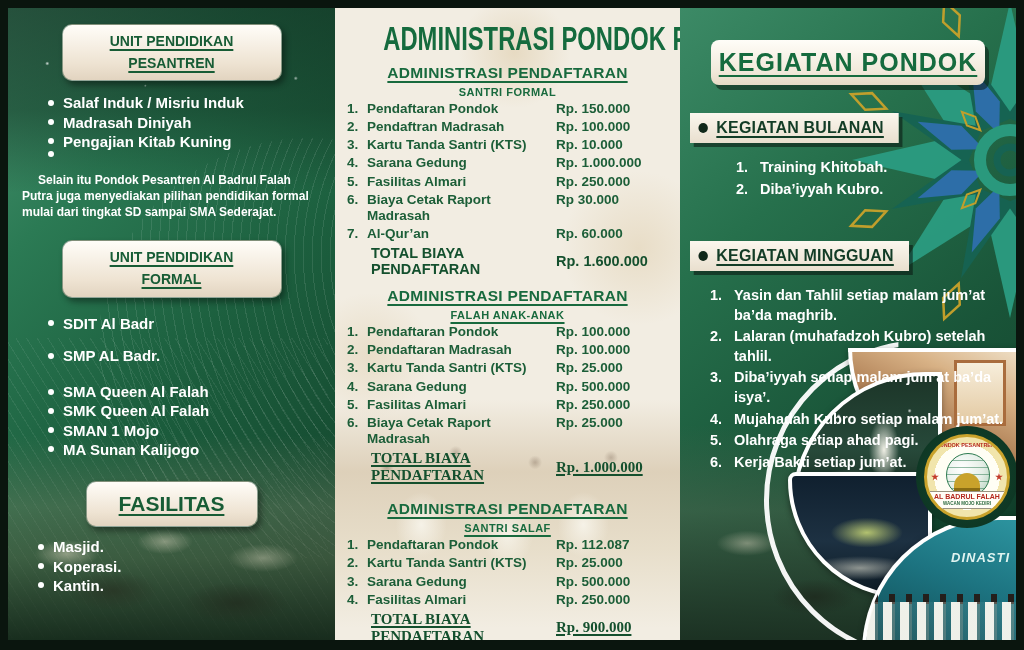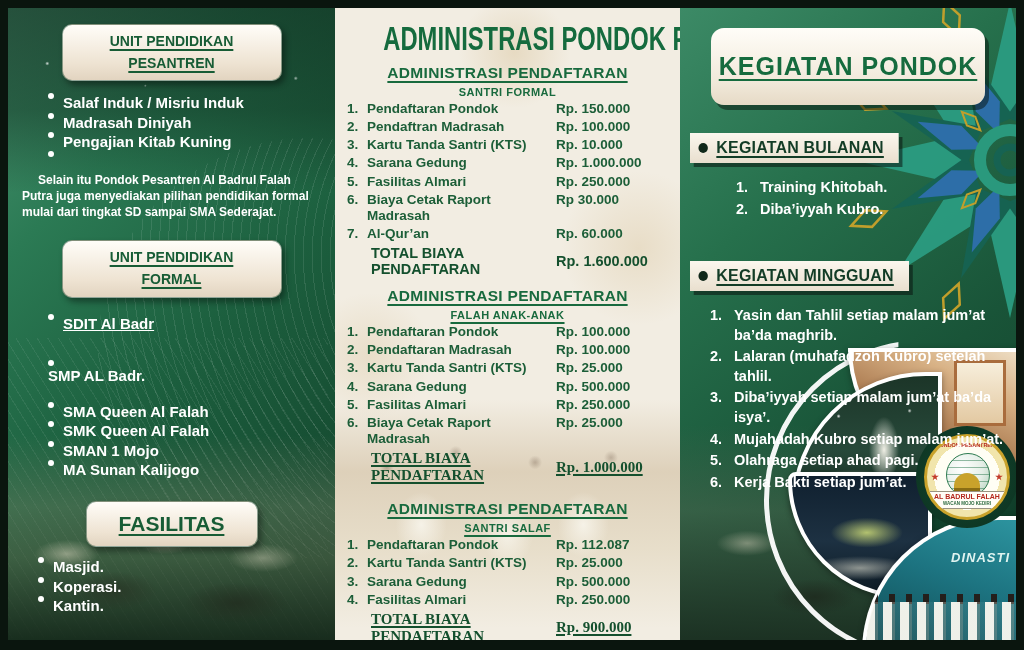--- a/index.html
+++ b/index.html
@@ -56,24 +56,24 @@
       linear-gradient(180deg,rgba(17,58,38,0) 0%,rgba(86,104,82,.45) 40%,rgba(28,48,34,.95) 100%);}
 
   
   .tagbox{position:relative;z-index:2;margin:16px auto 0;width:198px;padding:6px 10px;text-align:center;
     background:linear-gradient(180deg,#fffdf8 0%,#eee3d2 70%,#e2d4c0 100%);
     border:1px solid rgba(10,60,35,.45);border-radius:10px;box-shadow:3px 4px 6px rgba(0,0,0,.4);
     color:#175c35;font-weight:bold;font-size:14px;}
   .tagbox .ln{display:block;line-height:1.55;text-decoration:underline;text-decoration-thickness:2px;text-underline-offset:3px;}
   .tagbox-fas{width:150px;font-size:21px;margin-top:14px;text-align:center;}
   .blist{position:relative;z-index:2;margin:12px 0 0 40px;color:#fff;font-weight:bold;font-size:15px;}
-  .bitem{display:flex;align-items:flex-start;line-height:1.28;}
+  .bitem{display:flex;align-items:center;line-height:1.28;}
   .bitem .dot{width:6px;height:6px;border-radius:50%;background:#fff;margin-right:9px;flex:none;}
-  .gap-lg{margin-bottom:27px;text-decoration:underline;}
-  .gap-xl{margin-bottom:17px;flex-direction:column;}
+  .gap-lg{margin-bottom:13px;}
+  .gap-xl{margin-bottom:17px;}
   .para{position:relative;z-index:2;margin:16px 14px 0 14px;color:#fff;font-weight:bold;font-size:12px;line-height:1.32;text-indent:16px;}
 
   
   .mtitle{position:relative;z-index:2;margin-top:12px;text-align:center;color:#156b3e;font-weight:bold;font-size:33px;
     transform:scaleX(.72);white-space:nowrap;}
   .sec{position:relative;z-index:2;padding:0 12px;}
   .h1u{text-align:center;color:#186a3e;font-weight:bold;font-size:15.5px;letter-spacing:.3px;
     text-decoration:underline;text-decoration-thickness:2px;text-underline-offset:3px;line-height:1.2;}
   .h2u{text-align:center;color:#186a3e;font-weight:bold;font-size:11px;letter-spacing:.5px;margin-top:3px;line-height:1.2;}
   .h2u.u{text-decoration:underline;text-decoration-thickness:2px;text-underline-offset:3px;}
@@ -82,23 +82,23 @@
   .frow .lbl{flex:1;}
   .frow .prc{width:112px;flex:none;}
   .trow{display:flex;color:#14502e;font-weight:bold;font-size:14.5px;margin-top:3px;align-items:center;}
   .trow .tlbl{margin-left:24px;flex:1;}
   .trow .tprc{width:112px;flex:none;}
   .trow-serif{font-family:"Liberation Serif",serif;font-size:15px;}
   .trow-serif .tlbl,.trow-serif .tprc{text-decoration:underline;text-decoration-thickness:2px;text-underline-offset:2px;}
   .mt6{margin-top:6px;} .mt10{margin-top:10px;} .mt16{margin-top:16px;}
 
   
-  .kegtitle{position:relative;z-index:2;margin:20px auto 0;width:274px;padding:24px 0;text-align:center;
+  .kegtitle{position:relative;z-index:2;margin:32px auto 0;width:274px;padding:8px 0;text-align:center;
     background:linear-gradient(180deg,#fffdf8 0%,#f1e9da 70%,#e6dac6 100%);
-    border-radius:13px;box-shadow:4px 5px 0 rgba(8,18,12,.5);
+    border-radius:8px;box-shadow:4px 5px 0 rgba(8,18,12,.5);
     color:#156b3e;font-weight:bold;font-size:25px;letter-spacing:1px;}
   .kegtitle .ln{text-decoration:underline;text-decoration-thickness:2px;text-underline-offset:4px;}
   .keglabel{position:relative;z-index:2;margin:28px 0 0 10px;width:max-content;padding:5px 16px 5px 28px;
     background:linear-gradient(180deg,#fbf7ee,#e9dfce);box-shadow:4px 4px 0 rgba(10,20,14,.55);
     color:#123c26;font-weight:bold;font-size:17px;letter-spacing:.2px;transform:scaleX(.94);transform-origin:left;}
   .keglabel .bdot{position:absolute;left:9px;top:50%;margin-top:-5px;width:10px;height:10px;border-radius:50%;background:#10281a;}
   .keglabel .ln{text-decoration:underline;text-decoration-thickness:2px;text-underline-offset:3px;}
   .numlist{position:relative;z-index:2;margin:15px 0 0 30px;width:298px;color:#fff;font-weight:bold;font-size:14.5px;}
   .numrow{display:flex;line-height:1.35;margin-bottom:2px;}
   .numrow .nno{width:24px;flex:none;}

